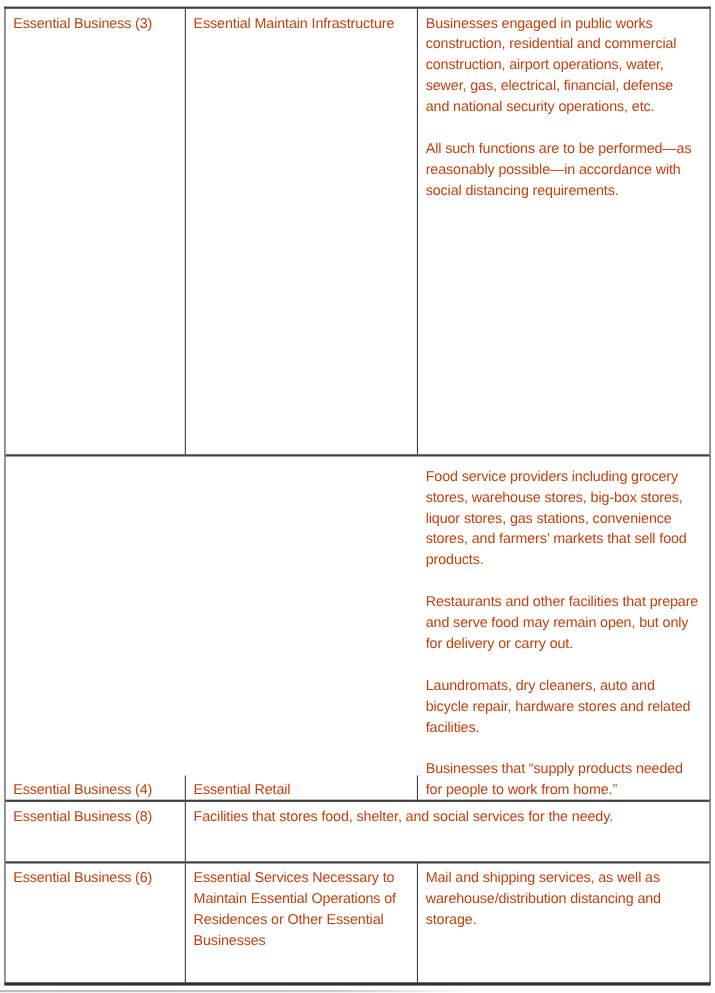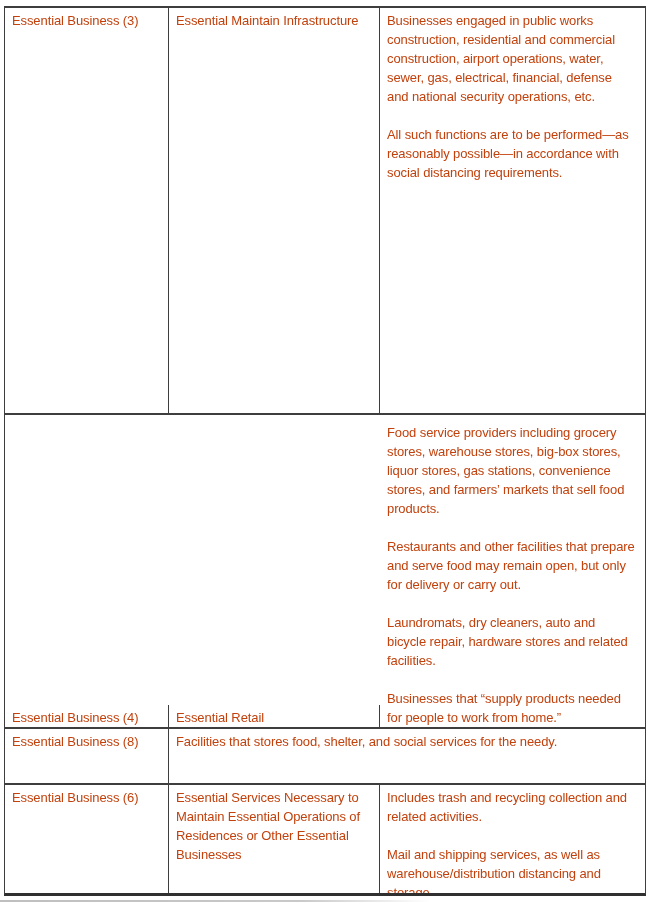--- a/index.html
+++ b/index.html
@@ -105,21 +105,20 @@
     </div>
 
     <div class="row r4">
       <div class="cell c1">
         <p>Essential Business (6)</p>
       </div>
       <div class="cell c2">
         <p>Essential Services Necessary to Maintain Essential Operations of Residences or Other Essential Businesses</p>
       </div>
       <div class="cell c3">
-        <p>Includes trash and recycling collection and related activities.</p>
         <p>Mail and shipping services, as well as warehouse/distribution distancing and storage.</p>
       </div>
     </div>
 
   </div>
 
   <div class="edge-line"></div>
 </div>
 
 </body></html>

